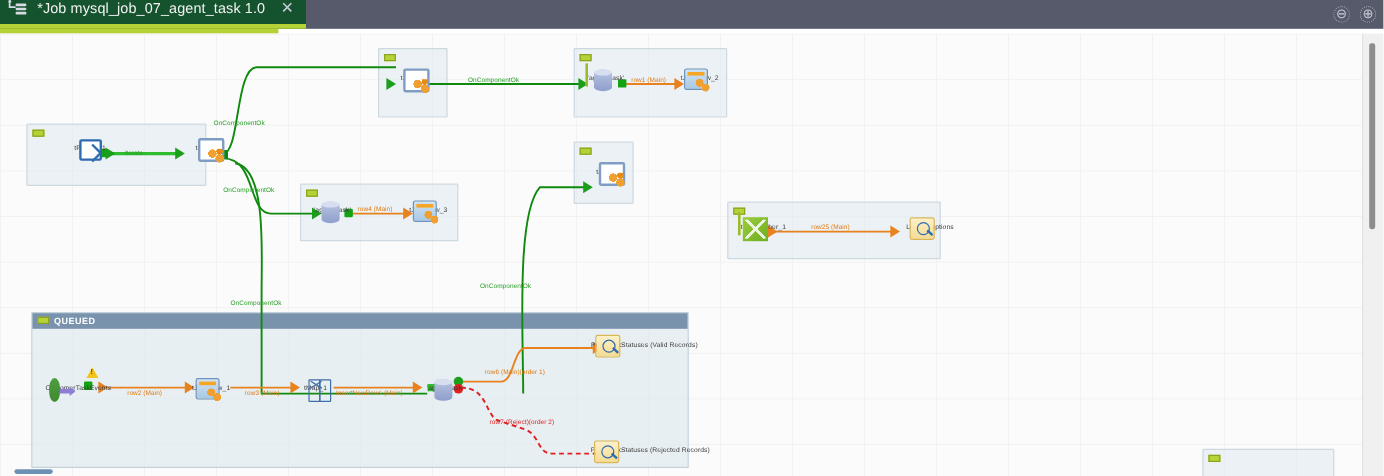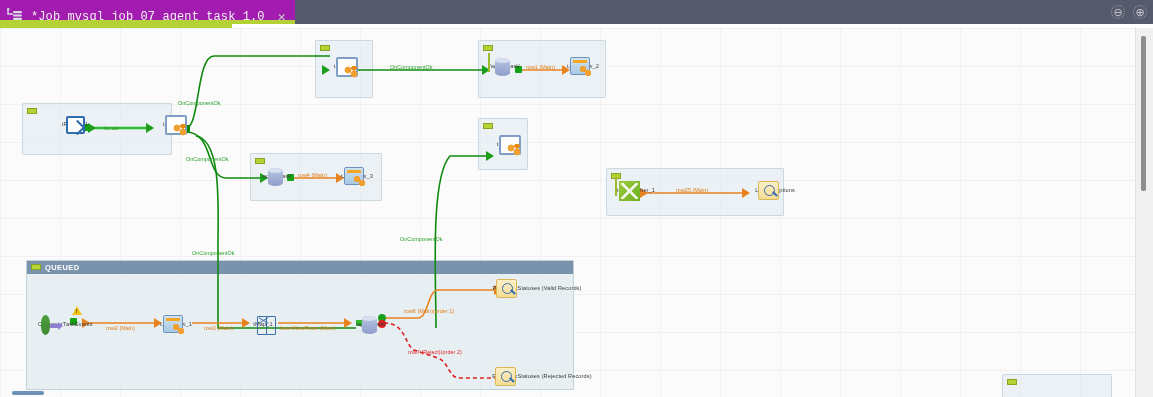--- a/index.html
+++ b/index.html
@@ -13,24 +13,23 @@
   }
 
   
   .tabbar{
     position:absolute; left:0; top:0; width:1153px; height:24px;
     background:#565a6b;
     display:flex; align-items:center;
   }
   .tab-active{
     position:relative;
-    height:24px; display:flex; align-items:flex-end;
+    height:24px; display:flex; align-items:flex-start;
     padding:0 10px 0 6px;
-    background:#a21caf;
-    font-family:Liberation Mono, monospace;
+    background:#14532d;
   }
   .tab-underline{
     position:absolute; left:0; bottom:0; width:100%; height:4px;
     background:#b4d236;
   }
   .joblet-icon{ width:18px; height:16px; position:relative; margin-right:7px; flex:none;}
   .tab-label{
     color:#f2f2f2; font-size:12px; white-space:nowrap; letter-spacing:.1px;
   }
   .tab-close{

